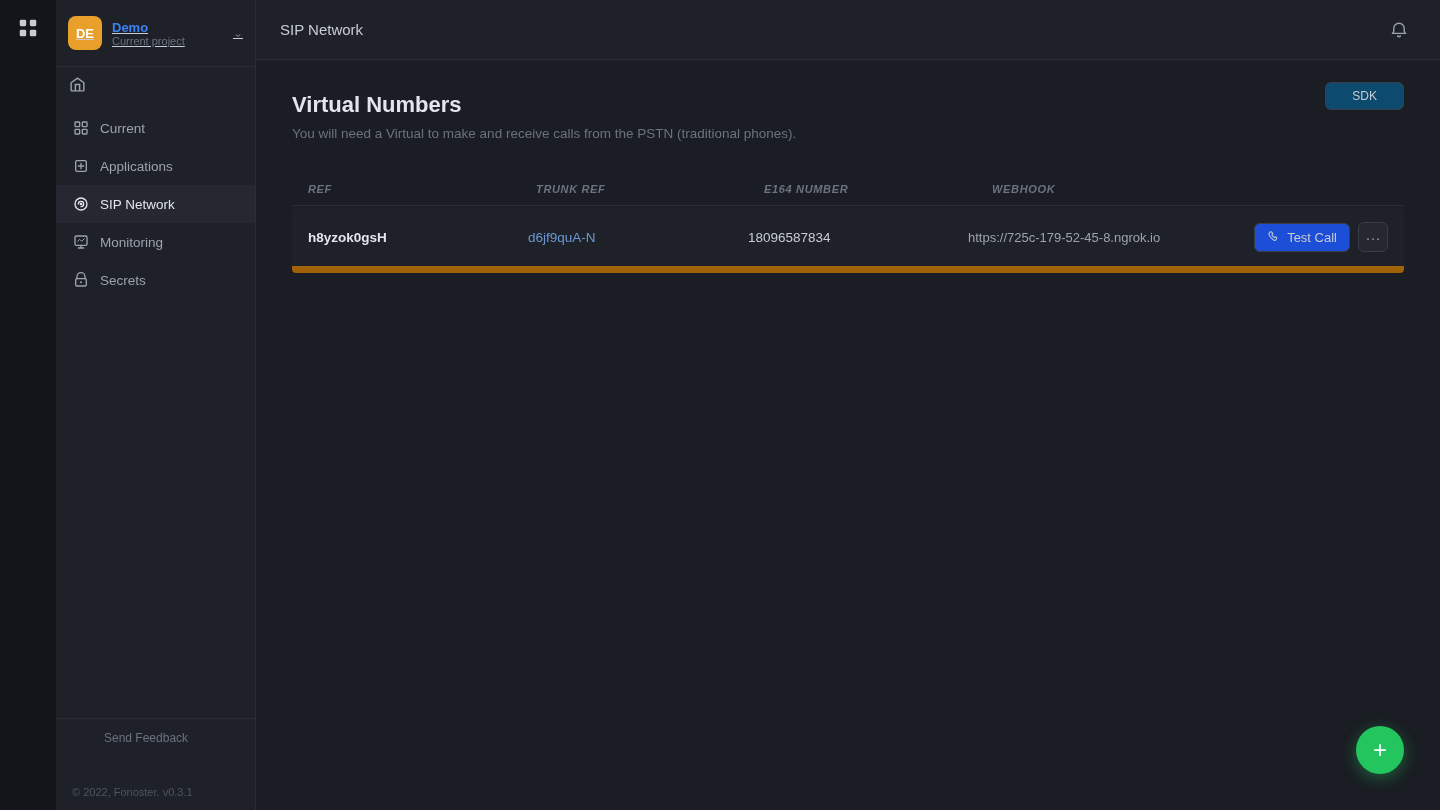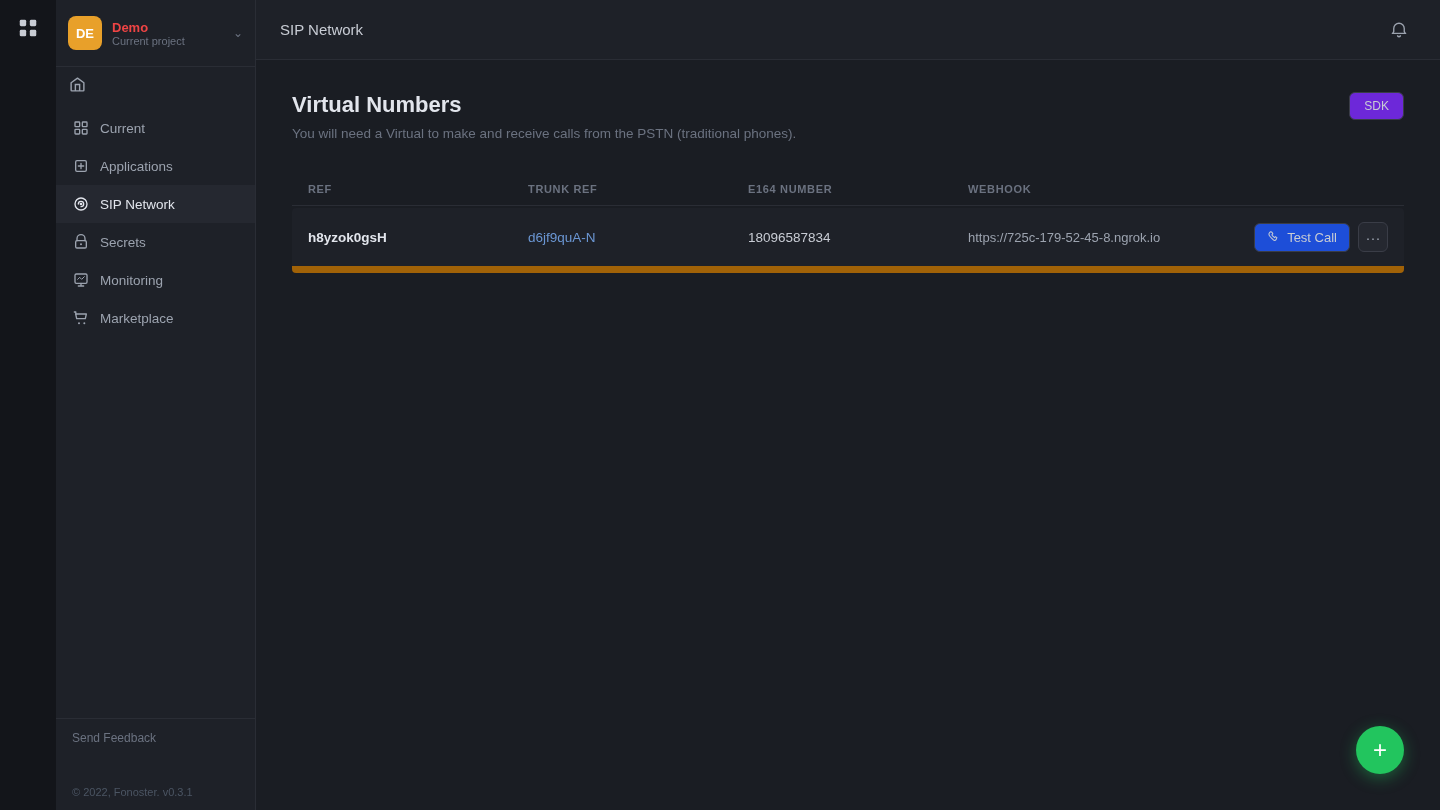--- a/index.html
+++ b/index.html
@@ -42,41 +42,42 @@
       flex-direction: column;
       flex-shrink: 0;
       border-right: 1px solid #2a2d35;
     }
     .sidebar-header {
       padding: 16px 12px;
       display: flex;
       align-items: center;
       gap: 10px;
       border-bottom: 1px solid #2a2d35;
+      text-decoration: underline;
     }
     .project-avatar {
       width: 34px;
       height: 34px;
       border-radius: 8px;
       background: #e8a02a;
       display: flex;
       align-items: center;
       justify-content: center;
       font-size: 13px;
       font-weight: 700;
       color: #fff;
       flex-shrink: 0;
     }
     .project-info {
       flex: 1;
     }
     .project-name {
       font-size: 13px;
       font-weight: 600;
-      color: #ef4444;
+      color: #3b82f6;
     }
     .project-sub {
       font-size: 11px;
       color: #6b7280;
     }
     .project-chevron {
       color: #6b7280;
       font-size: 12px;
     }
 
@@ -118,20 +119,21 @@
 
     .sidebar-footer {
       padding: 12px 16px;
       border-top: 1px solid #2a2d35;
     }
     .send-feedback {
       font-size: 12px;
       color: #6b7280;
       cursor: pointer;
       margin-bottom: 6px;
+      margin-left: 32px;
     }
     .version-text {
       font-size: 11px;
       color: #4b5563;
       margin-top: 41px;
     }
 
     
     .main {
       flex: 1;
@@ -190,40 +192,42 @@
     }
     .page-desc {
       font-size: 13.5px;
       color: #6b7280;
       margin-bottom: 32px;
     }
 
     
     .sdk-btn {
       position: absolute;
-      top: 32px;
+      top: 22px;
       right: 36px;
-      background: #6d28d9;
+      background: #0c4a6e;
       border: 1px solid #3a3d47;
       border-radius: 6px;
-      padding: 6px 14px;
+      padding: 6px 26px;
       font-size: 12px;
       color: #c8ccd4;
       cursor: pointer;
     }
 
     
     .table-container {
       width: 100%;
     }
     .table-header {
       display: grid;
       grid-template-columns: 220px 220px 220px 1fr auto;
       padding: 10px 16px;
       border-bottom: 1px solid #2a2d35;
+      gap: 8px;
+      font-style: italic;
     }
     .th {
       font-size: 11px;
       font-weight: 600;
       color: #6b7280;
       letter-spacing: 0.06em;
       text-transform: uppercase;
     }
     .table-row {
       display: grid;
@@ -369,50 +373,39 @@
           <path d="M8 12c0-2.2 1.8-4 4-4s4 1.8 4 4-1.8 4-4 4" stroke="#e2e5ec" stroke-width="2" stroke-linecap="round"></path>
           <circle cx="12" cy="12" r="2" fill="#e2e5ec"></circle>
         </svg>
       </div>
       <span>SIP Network</span>
     </div>
 
     <div class="nav-item">
       <div class="nav-icon">
         <svg width="16" height="16" viewBox="0 0 24 24" fill="none">
+          <rect x="3" y="3" width="18" height="14" rx="2" stroke="#9ca3af" stroke-width="2"></rect>
+          <path d="M8 21h8M12 17v4" stroke="#9ca3af" stroke-width="2" stroke-linecap="round"></path>
+          <path d="M7 11l3-3 3 3 4-4" stroke="#9ca3af" stroke-width="1.5" stroke-linecap="round" stroke-linejoin="round"></path>
+        </svg>
+      </div>
+      <span>Monitoring</span>
+    </div>
+
+    <div class="nav-item">
+      <div class="nav-icon">
+        <svg width="16" height="16" viewBox="0 0 24 24" fill="none">
           <path d="M6 10V7a6 6 0 0112 0v3" stroke="#9ca3af" stroke-width="2" stroke-linecap="round"></path>
           <rect x="4" y="10" width="16" height="11" rx="2" stroke="#9ca3af" stroke-width="2"></rect>
           <circle cx="12" cy="15.5" r="1.5" fill="#9ca3af"></circle>
         </svg>
       </div>
       <span>Secrets</span>
     </div>
 
-    <div class="nav-item">
-      <div class="nav-icon">
-        <svg width="16" height="16" viewBox="0 0 24 24" fill="none">
-          <rect x="3" y="3" width="18" height="14" rx="2" stroke="#9ca3af" stroke-width="2"></rect>
-          <path d="M8 21h8M12 17v4" stroke="#9ca3af" stroke-width="2" stroke-linecap="round"></path>
-          <path d="M7 11l3-3 3 3 4-4" stroke="#9ca3af" stroke-width="1.5" stroke-linecap="round" stroke-linejoin="round"></path>
-        </svg>
-      </div>
-      <span>Monitoring</span>
-    </div>
-
-    <div class="nav-item">
-      <div class="nav-icon">
-        <svg width="16" height="16" viewBox="0 0 24 24" fill="none">
-          <path d="M4 6h16l-1.5 7H5.5L4 6z" stroke="#9ca3af" stroke-width="2" stroke-linejoin="round"></path>
-          <circle cx="9" cy="20" r="1.5" fill="#9ca3af"></circle>
-          <circle cx="17" cy="20" r="1.5" fill="#9ca3af"></circle>
-          <path d="M2 3h2l.5 3" stroke="#9ca3af" stroke-width="2" stroke-linecap="round"></path>
-        </svg>
-      </div>
-      <span>Marketplace</span>
-    </div>
 
 
   </nav>
 
   <div class="sidebar-footer">
     <div class="send-feedback">Send Feedback</div>
     <div class="version-text">© 2022, Fonoster. v0.3.1</div>
   </div>
 </div>
 

